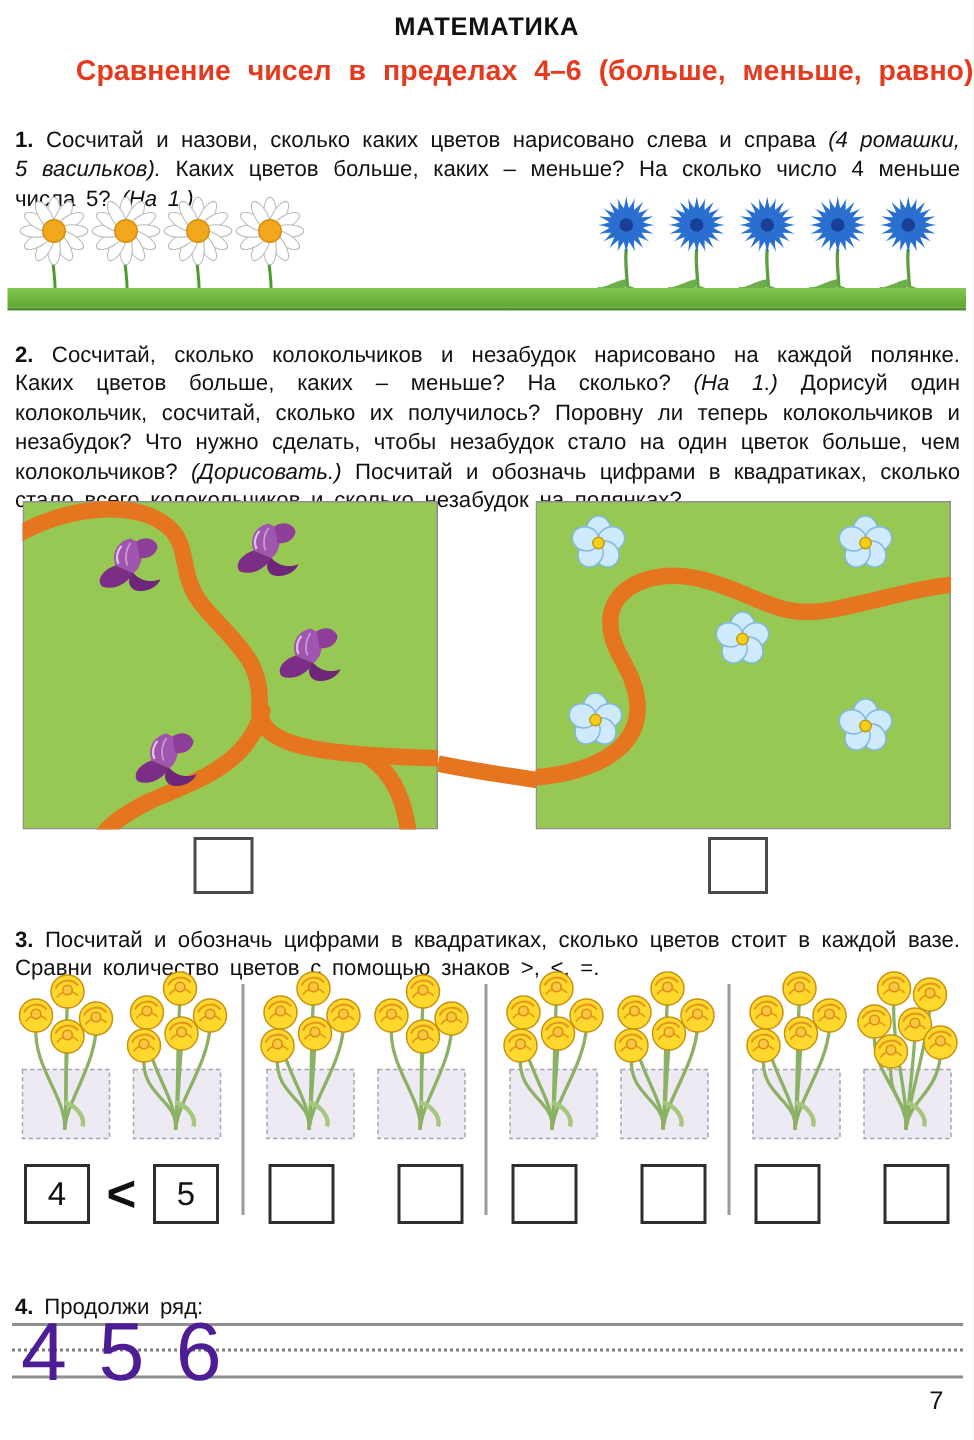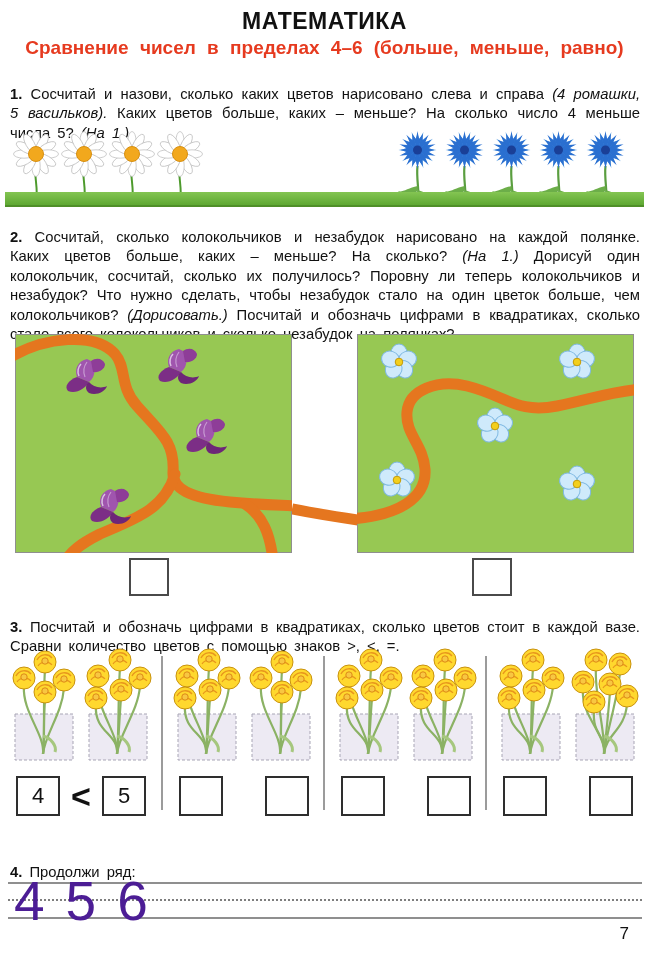--- a/index.html
+++ b/index.html
@@ -1,20 +1,20 @@
 <!DOCTYPE html>
 <html><head>
 <meta charset="utf-8">
 <style>
   html,body{margin:0;padding:0;background:#e9e9e9;}
   .page{position:relative;width:649px;height:960px;background:#ffffff;margin:0 auto;
         font-family:"Liberation Sans",sans-serif;color:#111;overflow:hidden;}
   .title{position:absolute;top:8px;left:0;width:100%;text-align:center;
-         font-size:23px;font-weight:bold;letter-spacing:.5px;}
-  .subtitle{position:absolute;top:37px;left:0;width:100%;text-align:center;
+         font-size:17px;font-weight:bold;letter-spacing:.5px;}
+  .subtitle{position:absolute;top:37px;left:0;width:100%;text-align:right;
             font-size:19px;font-weight:bold;color:#e63a1f;word-spacing:6px;}
   .task{position:absolute;left:10px;width:630px;font-size:14.8px;line-height:19.5px;
         text-align:justify;word-spacing:3px;}
   .task b{font-weight:bold;}
   .task i{font-style:italic;}
   .t1{top:70px;} .t2{top:213px;} .t3{top:603px;}
   .t4{top:848px;text-align:left;}
   
   .grass{position:absolute;left:5px;top:192px;width:639px;height:13px;
          background:linear-gradient(#84c553,#5ea832);border-bottom:2px solid #4f8f28;}

